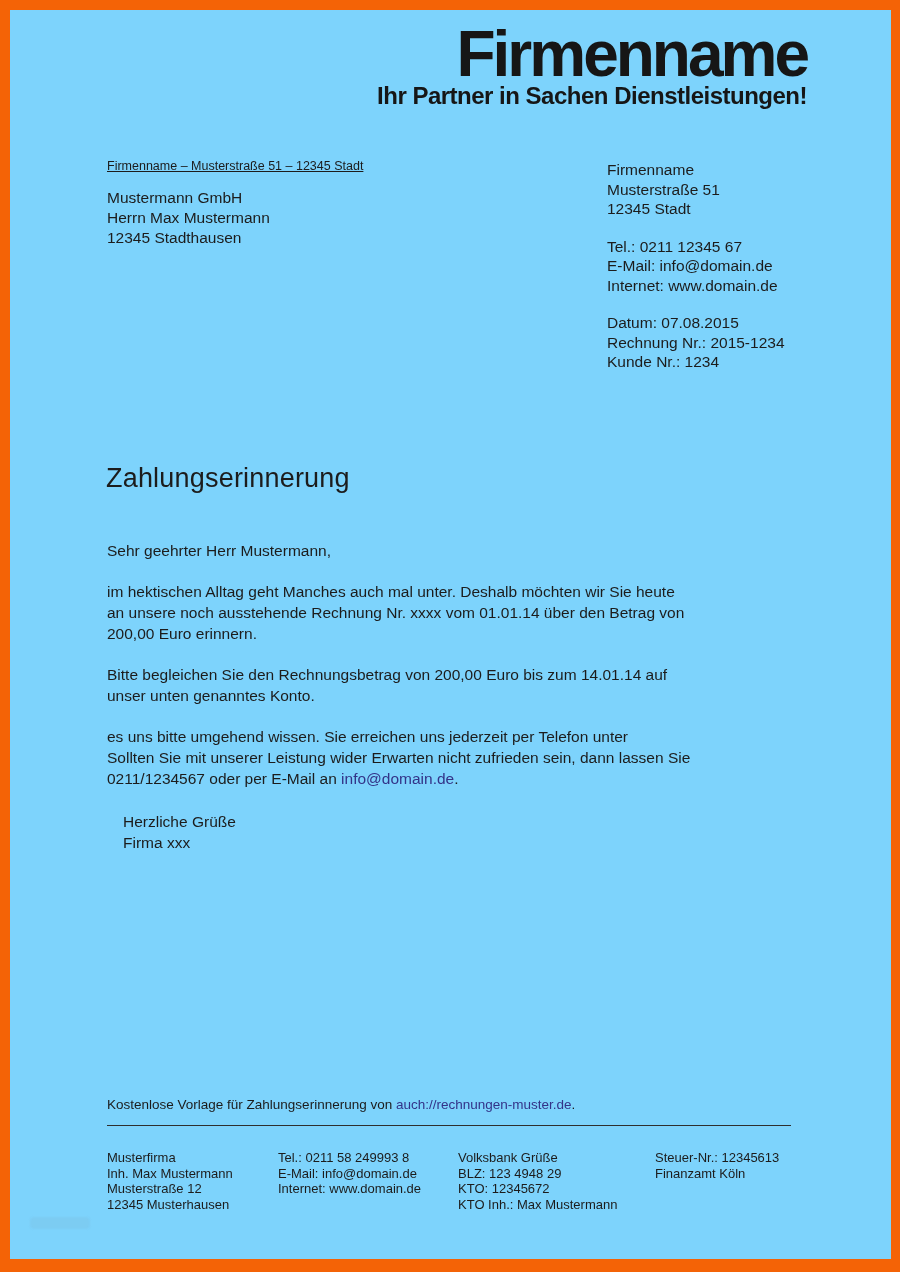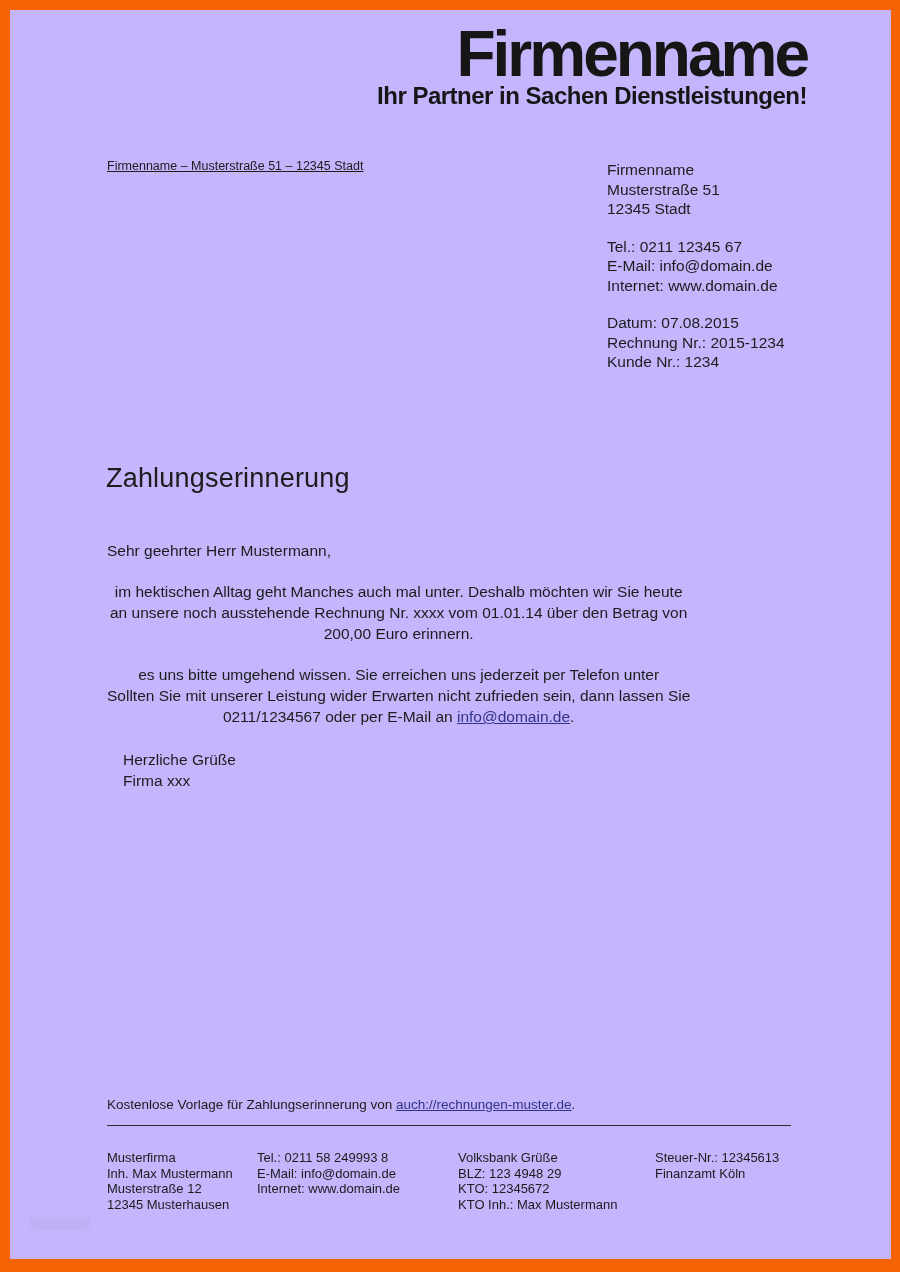--- a/index.html
+++ b/index.html
@@ -5,21 +5,21 @@
   * { margin: 0; padding: 0; box-sizing: border-box; }
   html, body { background: #ffffff; }
   body {
     font-family: "Liberation Sans", "DejaVu Sans", sans-serif;
     color: #1c1c1c;
   }
   .page {
     position: relative;
     width: 900px;
     height: 1272px;
-    background: #c4b5fd;
+    background: #7dd3fc;
     border-style: solid;
     border-color: #f46306;
     border-width: 10px 9px 13px 10px;
     overflow: hidden;
   }
 
   
   .letterhead {
     position: absolute;
     top: 12px;
@@ -79,28 +79,27 @@
     font-size: 27px;
     letter-spacing: 0.2px;
   }
   .body-text {
     position: absolute;
     left: 97px;
     top: 530px;
     font-size: 15.5px;
     line-height: 21px;
   }
-  .body-text .para { margin-bottom: 20px; text-align: center; }
+  .body-text .para { margin-bottom: 20px; }
   .body-text .line { white-space: nowrap; }
   .salutation { margin-bottom: 20px; }
   .closing-block { margin-top: 22px; margin-left: 16px; }
 
   a.inline-link, a.foot-link {
     color: #333388;
-    text-decoration: underline;
     cursor: pointer;
     margin-top: 20px;
   }
 
   
   .footnote {
     position: absolute;
     left: 97px;
     top: 1087px;
     font-size: 13.5px;
@@ -114,21 +113,21 @@
     border-top: 1.5px solid #2e2e2e;
   }
   .footer-col {
     position: absolute;
     top: 1140px;
     font-size: 13px;
     line-height: 15.5px;
     white-space: nowrap;
   }
   .footer-col.c1 { left: 97px; }
-  .footer-col.c2 { left: 247px; }
+  .footer-col.c2 { left: 268px; }
   .footer-col.c3 { left: 448px; }
   .footer-col.c4 { left: 645px; }
 
   .watermark {
     position: absolute;
     left: 20px;
     top: 1207px;
     width: 60px;
     height: 12px;
     background: rgba(120,120,120,0.07);
@@ -140,20 +139,25 @@
 <body>
 
 <div class="page">
 
   <div class="letterhead">
     <div class="title">Firmenname</div>
     <div class="tagline">Ihr Partner in Sachen Dienstleistungen!</div>
   </div>
 
   <div class="sender-line">Firmenname – Musterstraße 51 – 12345 Stadt</div>
+  <div class="recipient">
+    <div>Mustermann GmbH</div>
+    <div>Herrn Max Mustermann</div>
+    <div>12345 Stadthausen</div>
+  </div>
 
   <div class="company-info">
     <div class="group">
       <div>Firmenname</div>
       <div>Musterstraße 51</div>
       <div>12345 Stadt</div>
     </div>
     <div class="group">
       <div>Tel.: 0211 12345 67</div>
       <div>E-Mail: info@domain.de</div>
@@ -170,20 +174,24 @@
 
   <div class="body-text">
     <div class="salutation">Sehr geehrter Herr Mustermann,</div>
 
     <div class="para">
       <div class="line">im hektischen Alltag geht Manches auch mal unter. Deshalb möchten wir Sie heute</div>
       <div class="line">an unsere noch ausstehende Rechnung Nr. xxxx vom 01.01.14 über den Betrag von</div>
       <div class="line">200,00 Euro erinnern.</div>
     </div>
 
+    <div class="para">
+      <div class="line">Bitte begleichen Sie den Rechnungsbetrag von 200,00 Euro bis zum 14.01.14 auf</div>
+      <div class="line">unser unten genanntes Konto.</div>
+    </div>
 
     <div class="para">
       <div class="line">es uns bitte umgehend wissen. Sie erreichen uns jederzeit per Telefon unter</div>
       <div class="line">Sollten Sie mit unserer Leistung wider Erwarten nicht zufrieden sein, dann lassen Sie</div>
       <div class="line"><span>0211/1234567 oder per E-Mail an </span><a class="inline-link">info@domain.de</a><span>.</span></div>
     </div>
 
 
     <div class="closing-block">
       <div class="line">Herzliche Grüße</div>

